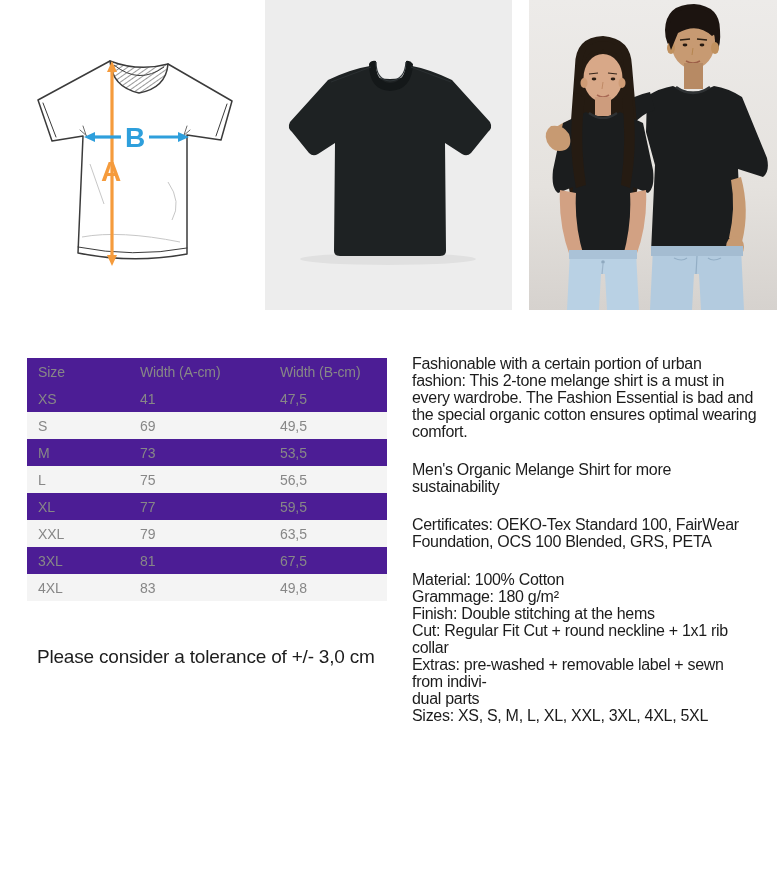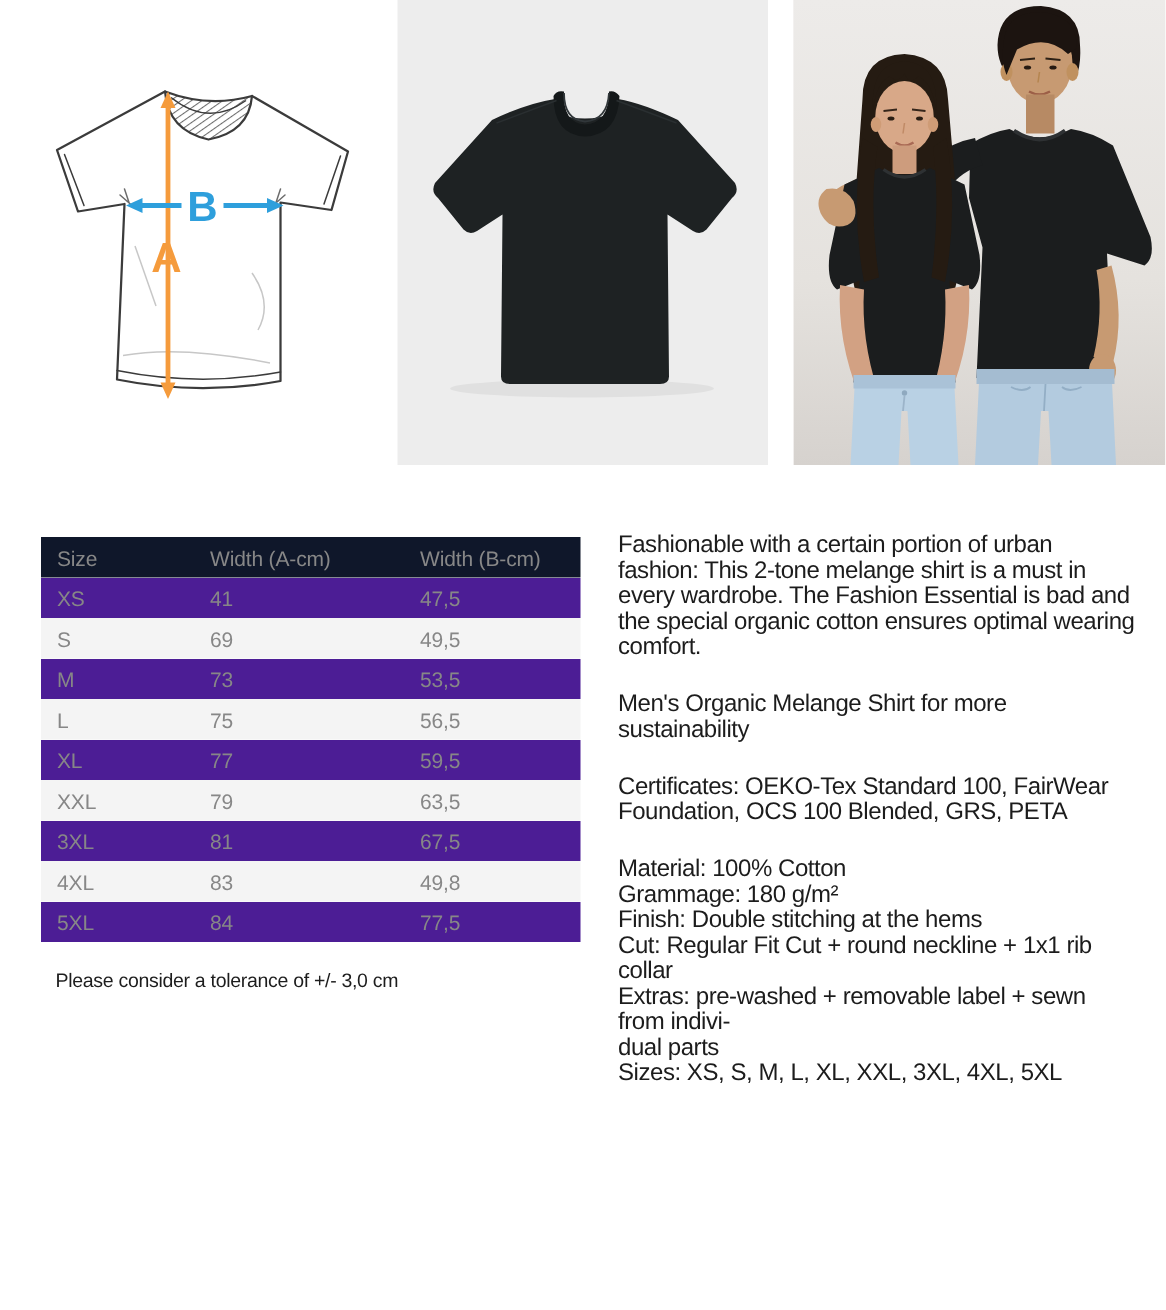--- a/index.html
+++ b/index.html
@@ -19,27 +19,27 @@
     border-collapse:collapse;table-layout:fixed;
     font-size:14px;color:#878787;letter-spacing:-0.1px;
   }
   #size-table th,#size-table td{
     font-weight:normal;text-align:left;height:27px;padding:0;
     overflow:hidden;white-space:nowrap;
   }
   #size-table th:first-child,#size-table td:first-child{padding-left:11px;width:102px;}
   #size-table th:nth-child(2),#size-table td:nth-child(2){width:140px;}
   #size-table th:nth-child(3),#size-table td:nth-child(3){width:107px;}
-  #size-table thead tr{background:#0f172a;margin-top:43px;}
+  #size-table thead tr{background:#4c1d95;margin-top:43px;}
   #size-table tbody tr.row-dark{background:#4c1d95;}
   #size-table tbody tr.row-light{background:#f4f4f4;}
 
   #tolerance-note{
     position:absolute;left:37px;top:646px;
-    font-size:13px;color:#1d1d1d;letter-spacing:-0.2px;
+    font-size:19px;color:#1d1d1d;letter-spacing:-0.2px;
   }
 
   
   #description{
     position:absolute;left:412px;top:355px;width:345px;
     font-size:16px;line-height:17px;color:#1c1c1c;letter-spacing:-0.3px;
   }
   #description p{margin:0 0 21px 0;white-space:pre-line;}
 </style>
 </head>
@@ -224,25 +224,20 @@
       </tr>
       <tr class="row-dark">
         <td>3XL</td>
         <td>81</td>
         <td>67,5</td>
       </tr>
       <tr class="row-light">
         <td>4XL</td>
         <td>83</td>
         <td>49,8</td>
-      </tr>
-      <tr class="row-dark">
-        <td>5XL</td>
-        <td>84</td>
-        <td>77,5</td>
       </tr>
     </tbody>
 </table>
 
 <div id="tolerance-note">Please consider a tolerance of +/- 3,0 cm</div>
 
 <div id="description">
     <p>Fashionable with a certain portion of urban fashion: This 2-tone melange shirt is a must in every wardrobe. The Fashion Essential is bad and the special organic cotton ensures optimal wearing comfort.</p>
     <p>Men's Organic Melange Shirt for more sustainability</p>
     <p>Certificates: OEKO-Tex Standard 100, FairWear Foundation, OCS 100 Blended, GRS, PETA</p>

